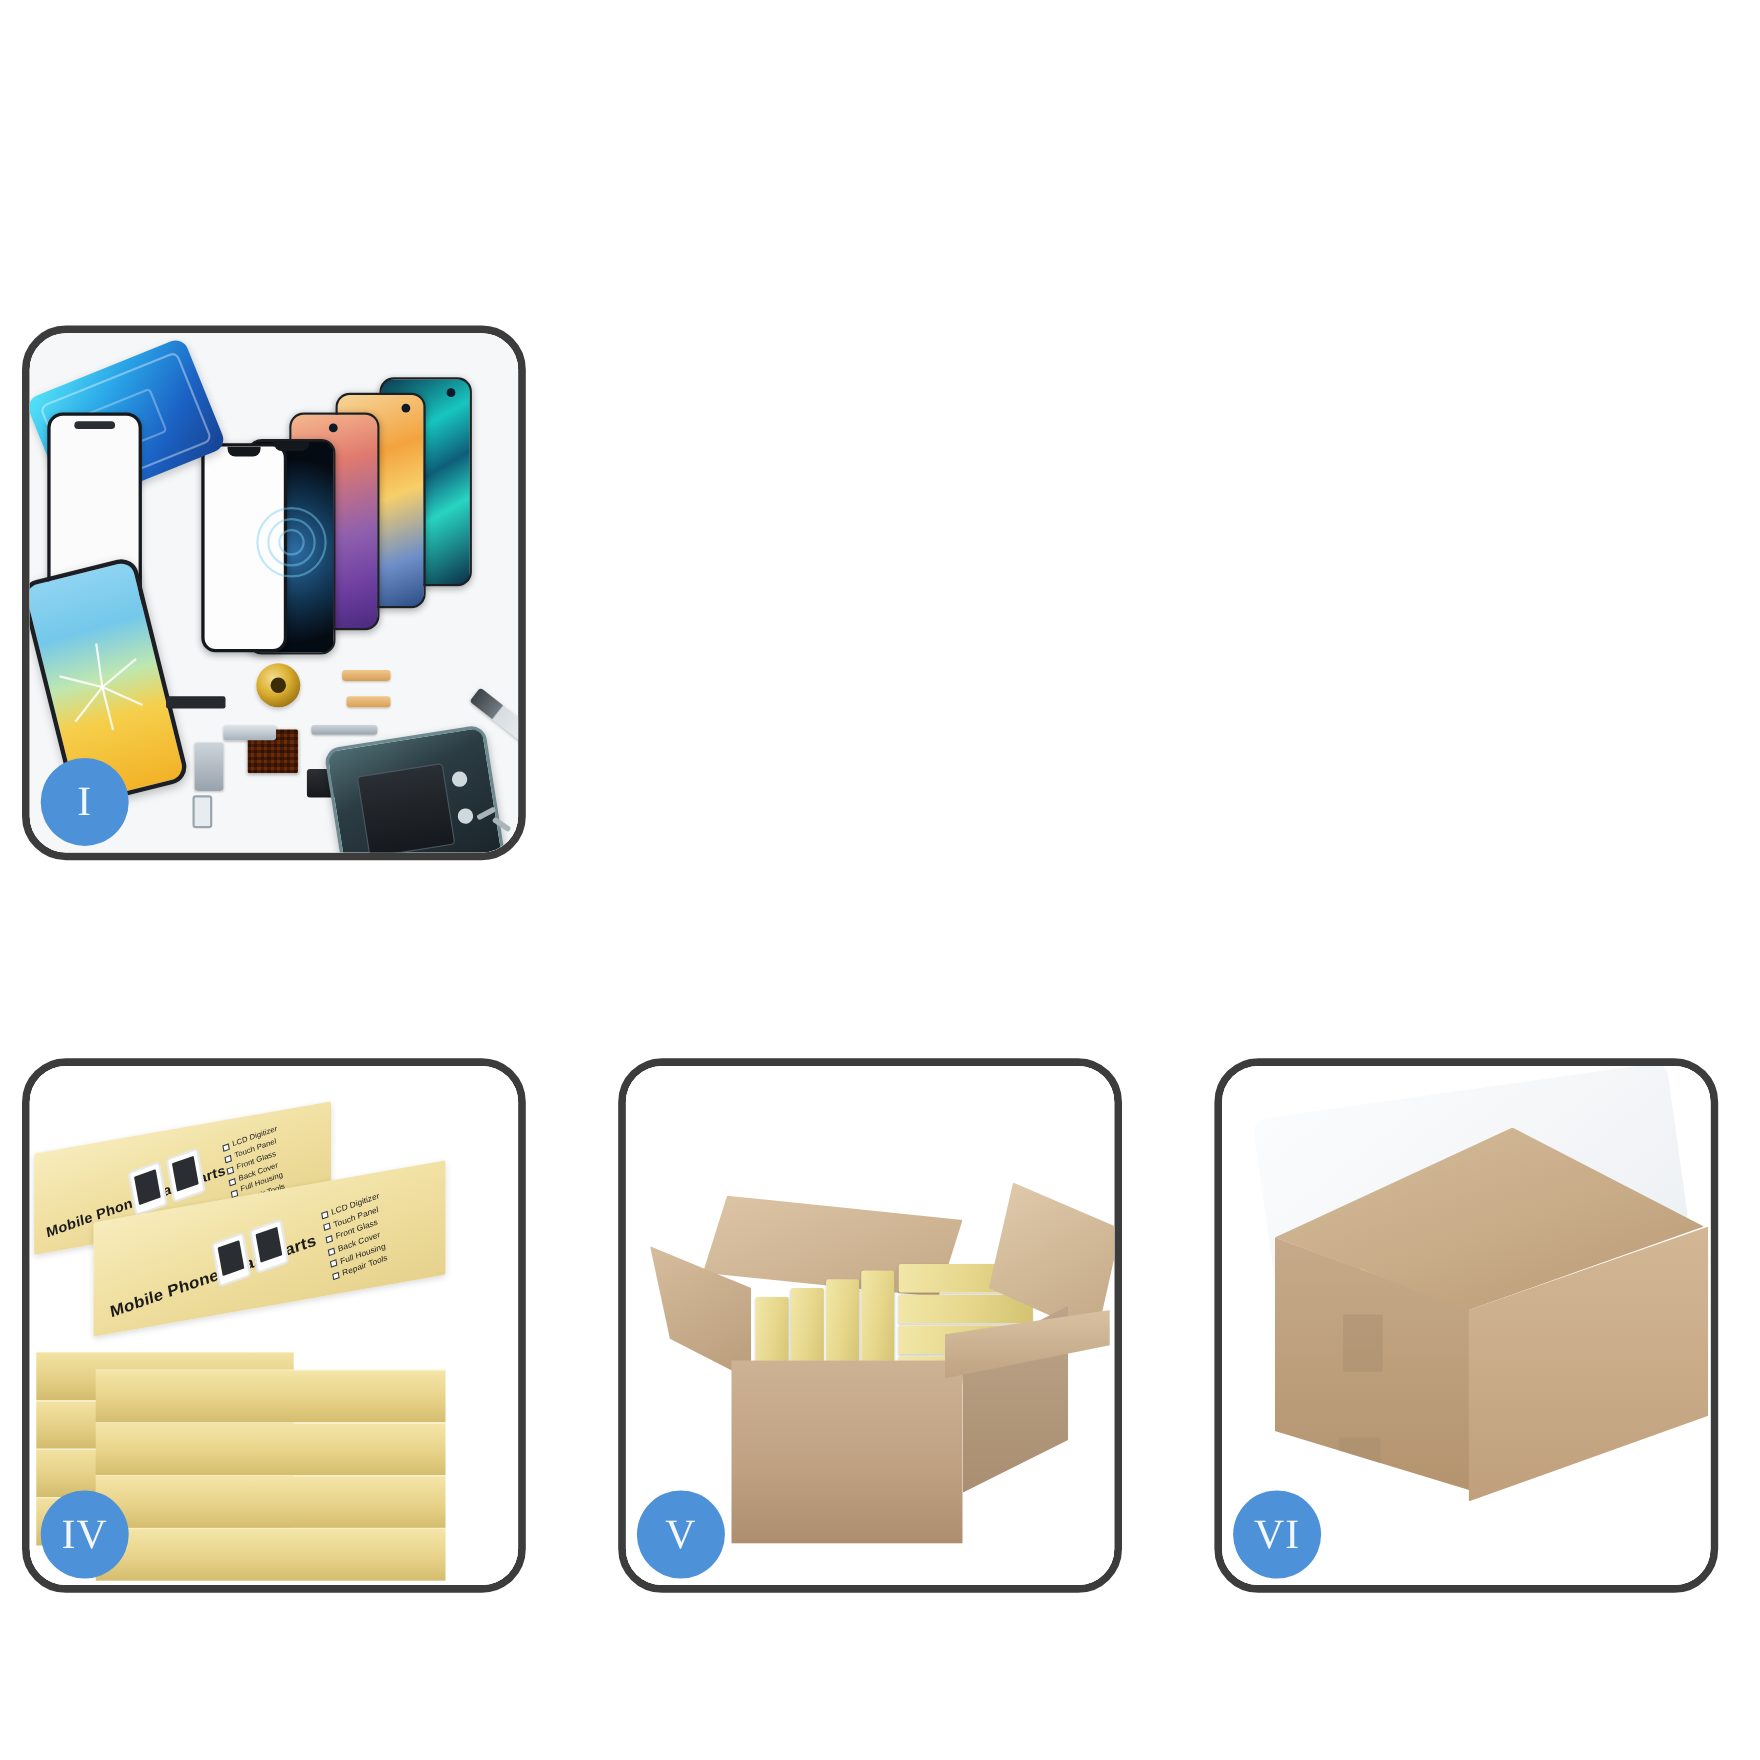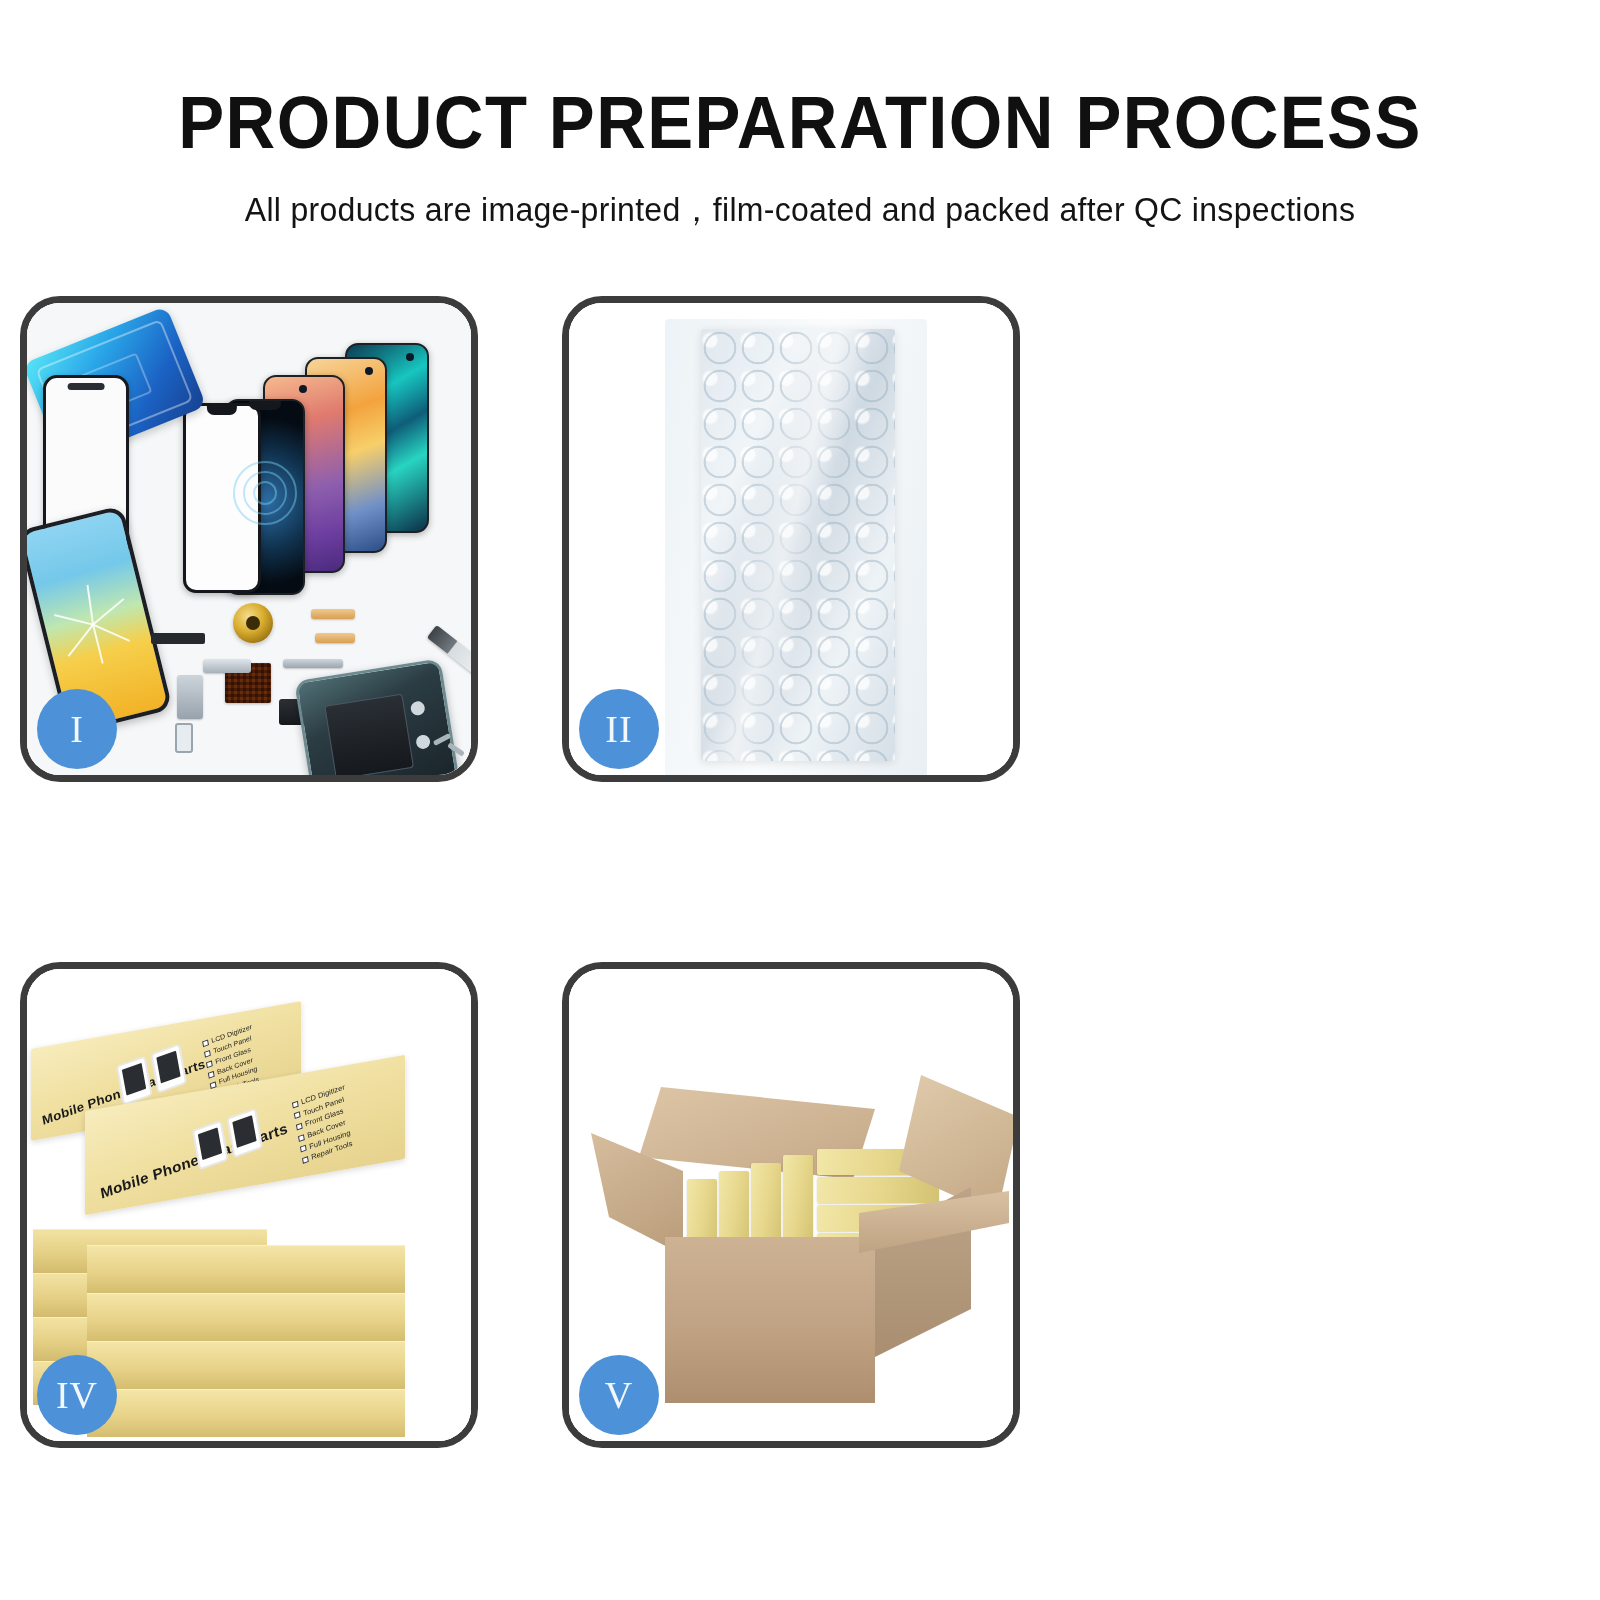--- a/index.html
+++ b/index.html
@@ -348,24 +348,20 @@
   }
   .tab {
     position: absolute; background: rgba(166,139,108,.45); border-radius: 1px;
   }
 </style>
 </head>
 <body>
 
 <div class="page">
 
-  <div class="header">
-    <div class="title">PRODUCT PREPARATION PROCESS</div>
-    <div class="subtitle">All products are image-printed，film-coated and packed after QC inspections</div>
-  </div>
 
   <div class="grid">
 
     <div class="panel p1">
       <div class="inner">
         <div class="collage">
 
           <div class="blue-frame">
             <div class="bf-lines"></div>
           </div>
@@ -432,32 +428,20 @@
             <i style="left:0;top:4px;transform:rotate(-28deg)"></i>
             <i style="left:14px;top:14px;transform:rotate(34deg)"></i>
           </div>
         </div>
       </div>
       <div class="badge">
         <span>I</span>
       </div>
     </div>
 
-    <div class="panel p2">
-      <div class="inner">
-        <div class="bw-bg">
-          <div class="bw-sleeve"></div>
-          <div class="bw-pack"></div>
-          <div class="bw-sheen"></div>
-        </div>
-      </div>
-      <div class="badge">
-        <span>II</span>
-      </div>
-    </div>
 
 
     <div class="panel p4">
       <div class="inner">
         <div class="p4scene">
 
           <div class="stack-back">
             <div class="sb-layer" style="top:152px"></div>
             <div class="sb-layer" style="top:196px"></div>
             <div class="sb-layer" style="top:240px"></div>
@@ -568,15 +552,33 @@
           <div class="carton-side"></div>
           <div class="carton-front"></div>
           <div class="flap flap-front-open"></div>
         </div>
       </div>
       <div class="badge">
         <span>V</span>
       </div>
     </div>
 
+    <div class="panel p6">
+      <div class="inner">
+        <div class="p6scene">
+          <div class="plate"></div>
+          <div class="sc-top">
+            <div class="tape-seam"></div>
+          </div>
+          <div class="sc-left">
+            <div class="tab" style="left:62px;top:70px;width:36px;height:52px"></div>
+            <div class="tab" style="left:58px;top:182px;width:38px;height:44px"></div>
+          </div>
+          <div class="sc-right"></div>
+        </div>
+      </div>
+      <div class="badge">
+        <span>VI</span>
+      </div>
+    </div>
 
   </div>
 </div>
 
 </body></html>

